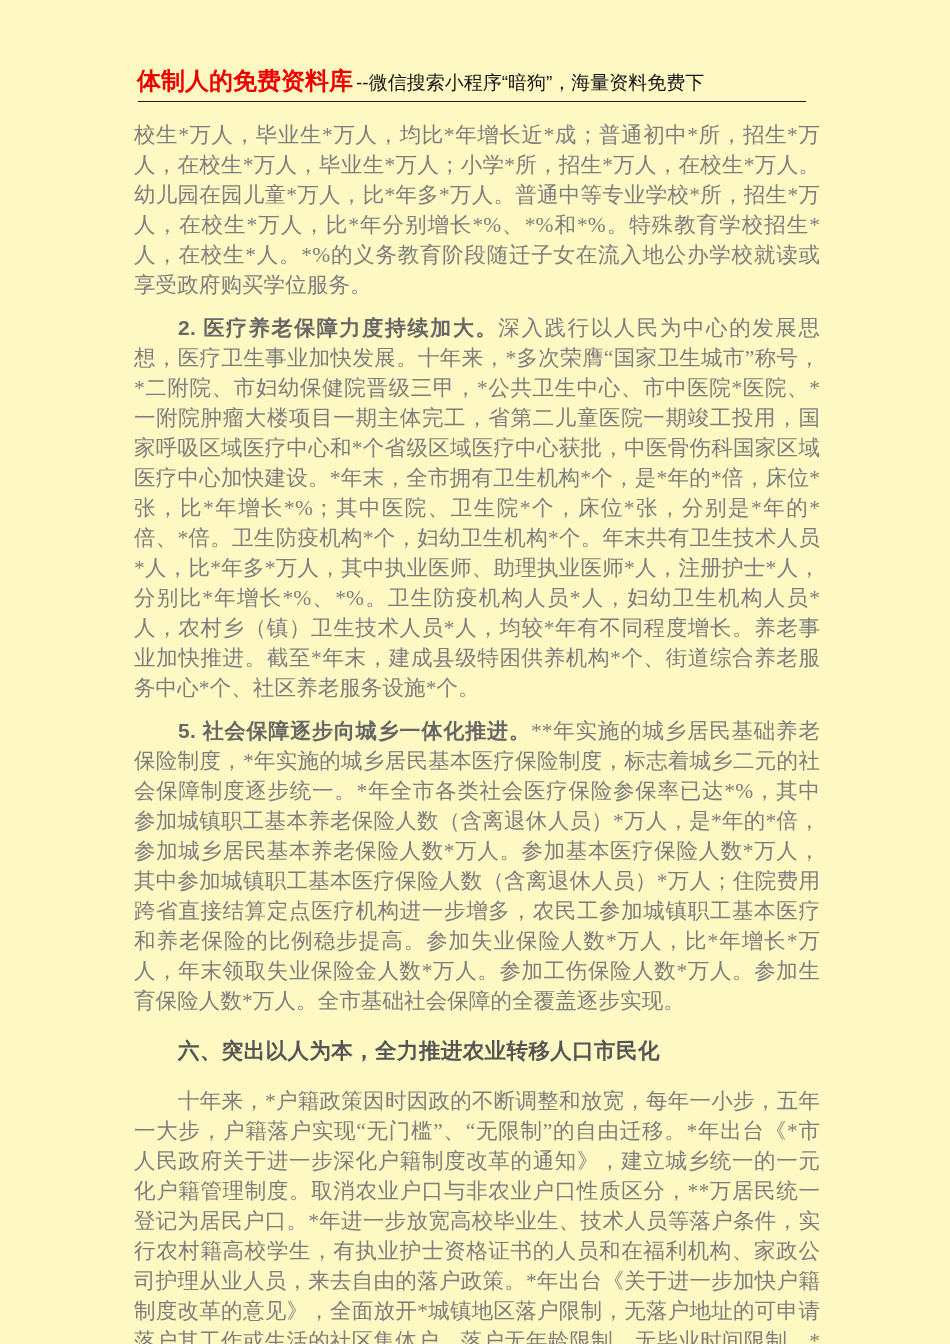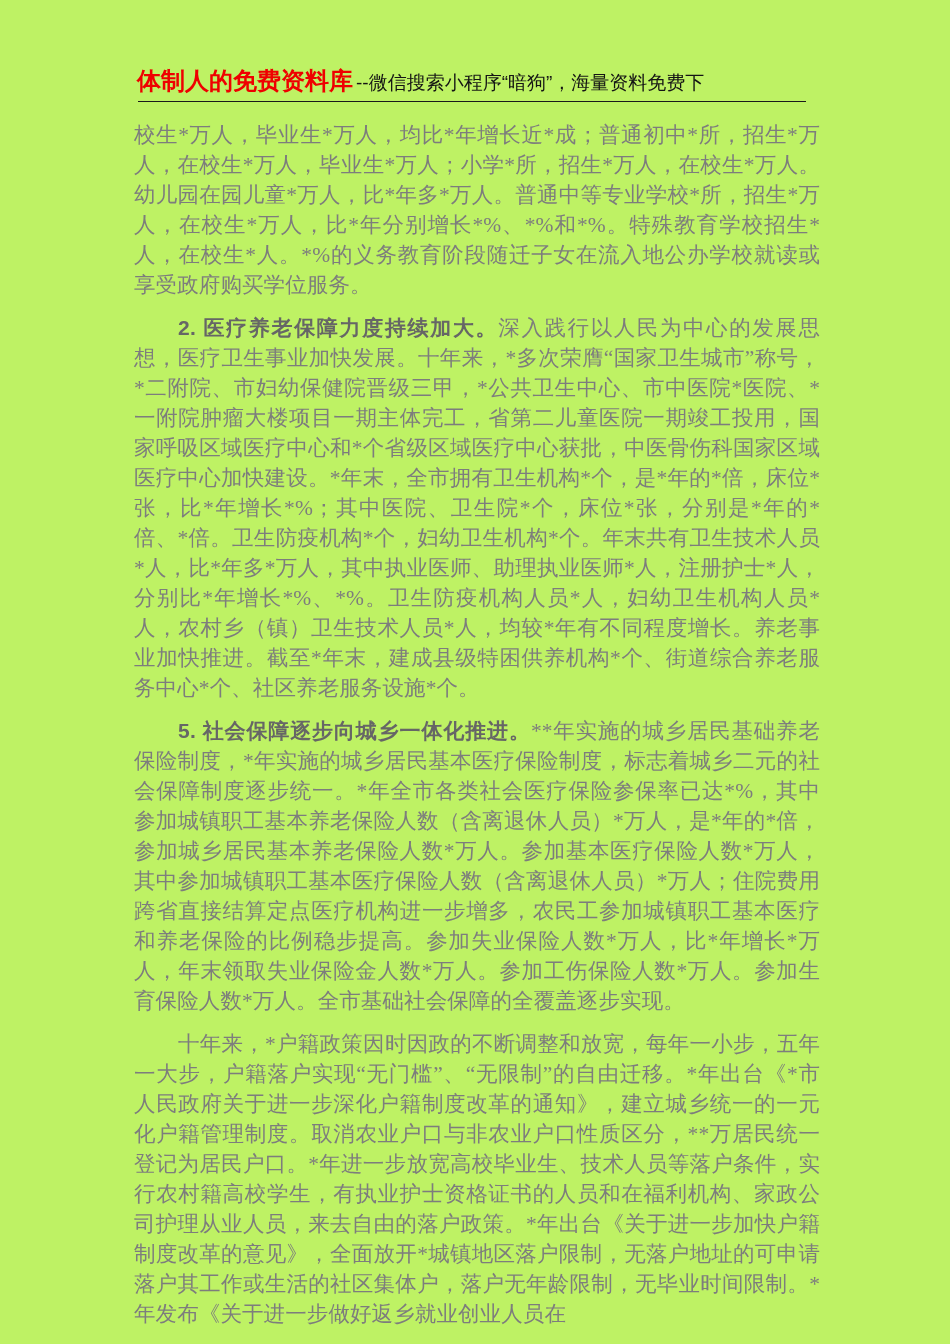--- a/index.html
+++ b/index.html
@@ -15,21 +15,21 @@
     overflow: hidden;
     font-family: "Liberation Serif", "DejaVu Serif", serif;
   }
 
   .page {
     position: absolute;
     left: 0;
     top: 0;
     width: 950px;
     height: 1344px;
-    background: #bef264;
+    background: #fef9c3;
   }
 
   
   .banner {
     position: absolute;
     left: 137px;
     top: 60px;
     width: 670px;
     height: 42px;
     white-space: nowrap;
@@ -123,17 +123,18 @@
   <div class="banner">
     <span class="banner-brand">体制人的免费资料库</span><span class="banner-tagline">--微信搜索小程序“暗狗”，海量资料免费下</span>
   </div>
   <div class="banner-rule"></div>
 
   <div class="body-area">
     <div id="blocks-container">
         <p class="para"><span>校生*万人，毕业生*万人，均比*年增长近*成；普通初中*所，招生*万人，在校生*万人，毕业生*万人；小学*所，招生*万人，在校生*万人。幼儿园在园儿童*万人，比*年多*万人。普通中等专业学校*所，招生*万人，在校生*万人，比*年分别增长*%、*%和*%。特殊教育学校招生*人，在校生*人。*%的义务教育阶段随迁子女在流入地公办学校就读或享受政府购买学位服务。</span></p>
         <p class="para indent"><span class="lead">2. 医疗养老保障力度持续加大。</span><span>深入践行以人民为中心的发展思想，医疗卫生事业加快发展。十年来，*多次荣膺“国家卫生城市”称号，*二附院、市妇幼保健院晋级三甲，*公共卫生中心、市中医院*医院、*一附院肿瘤大楼项目一期主体完工，省第二儿童医院一期竣工投用，国家呼吸区域医疗中心和*个省级区域医疗中心获批，中医骨伤科国家区域医疗中心加快建设。*年末，全市拥有卫生机构*个，是*年的*倍，床位*张，比*年增长*%；其中医院、卫生院*个，床位*张，分别是*年的*倍、*倍。卫生防疫机构*个，妇幼卫生机构*个。年末共有卫生技术人员*人，比*年多*万人，其中执业医师、助理执业医师*人，注册护士*人，分别比*年增长*%、*%。卫生防疫机构人员*人，妇幼卫生机构人员*人，农村乡（镇）卫生技术人员*人，均较*年有不同程度增长。养老事业加快推进。截至*年末，建成县级特困供养机构*个、街道综合养老服务中心*个、社区养老服务设施*个。</span></p>
         <p class="para indent"><span class="lead">5. 社会保障逐步向城乡一体化推进。</span><span>**年实施的城乡居民基础养老保险制度，*年实施的城乡居民基本医疗保险制度，标志着城乡二元的社会保障制度逐步统一。*年全市各类社会医疗保险参保率已达*%，其中参加城镇职工基本养老保险人数（含离退休人员）*万人，是*年的*倍，参加城乡居民基本养老保险人数*万人。参加基本医疗保险人数*万人，其中参加城镇职工基本医疗保险人数（含离退休人员）*万人；住院费用跨省直接结算定点医疗机构进一步增多，农民工参加城镇职工基本医疗和养老保险的比例稳步提高。参加失业保险人数*万人，比*年增长*万人，年末领取失业保险金人数*万人。参加工伤保险人数*万人。参加生育保险人数*万人。全市基础社会保障的全覆盖逐步实现。</span></p>
+        <div class="section-head gap-before gap-after">六、突出以人为本，全力推进农业转移人口市民化</div>
         <p class="para indent"><span>十年来，*户籍政策因时因政的不断调整和放宽，每年一小步，五年一大步，户籍落户实现“无门槛”、“无限制”的自由迁移。*年出台《*市人民政府关于进一步深化户籍制度改革的通知》，建立城乡统一的一元化户籍管理制度。取消农业户口与非农业户口性质区分，**万居民统一登记为居民户口。*年进一步放宽高校毕业生、技术人员等落户条件，实行农村籍高校学生，有执业护士资格证书的人员和在福利机构、家政公司护理从业人员，来去自由的落户政策。*年出台《关于进一步加快户籍制度改革的意见》，全面放开*城镇地区落户限制，无落户地址的可申请落户其工作或生活的社区集体户，落户无年龄限制，无毕业时间限制。*年发布《关于进一步做好返乡就业创业人员在</span></p>
       </div>
   </div>
 
 </div>
 
 </body></html>

